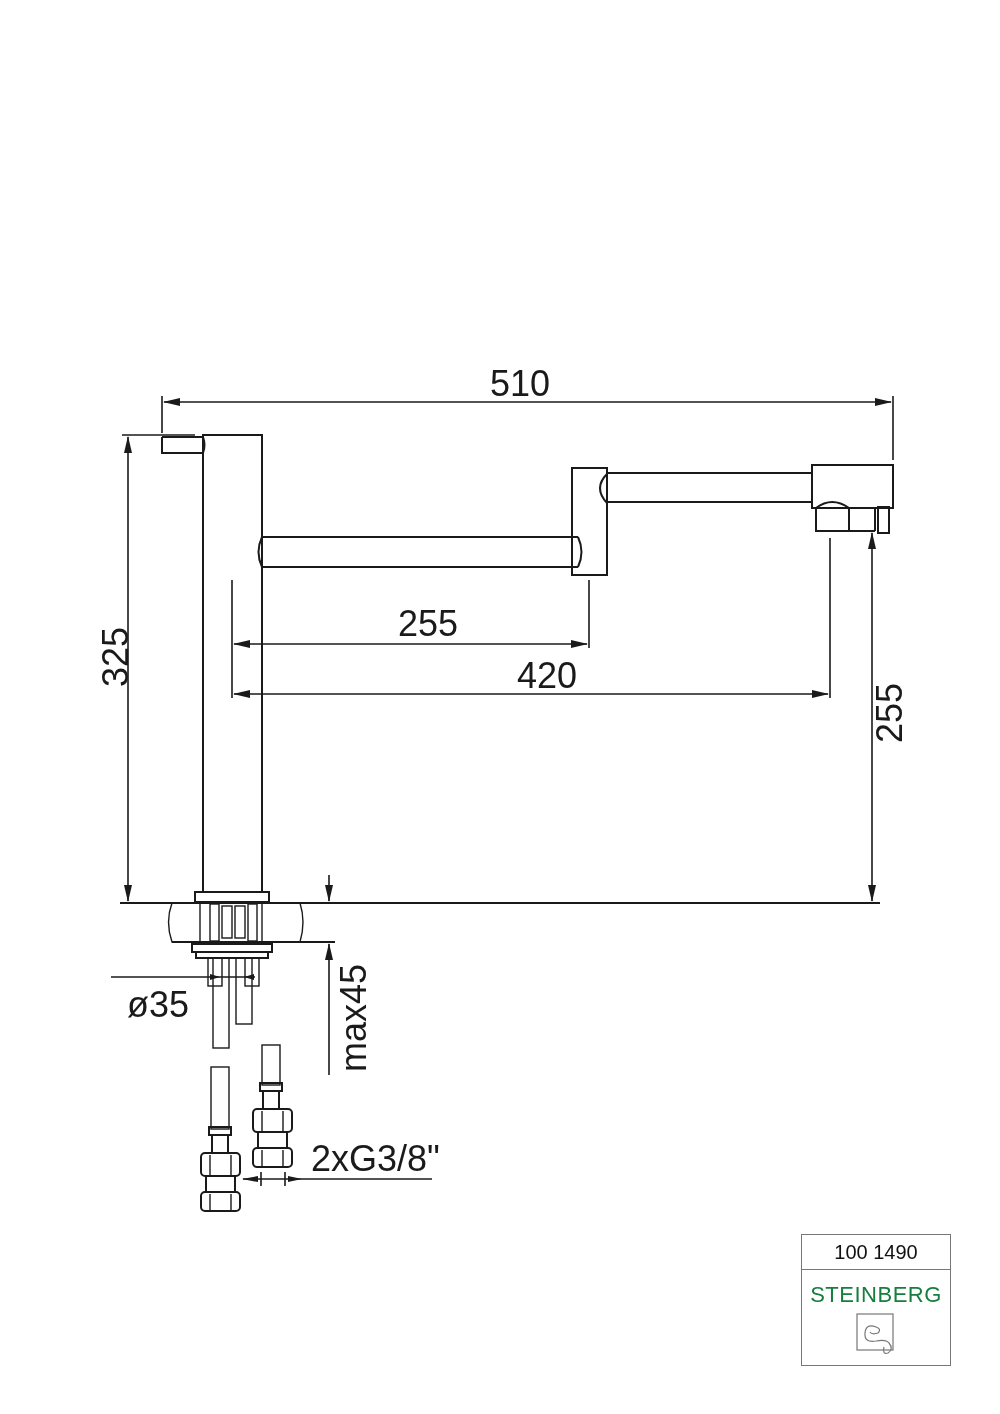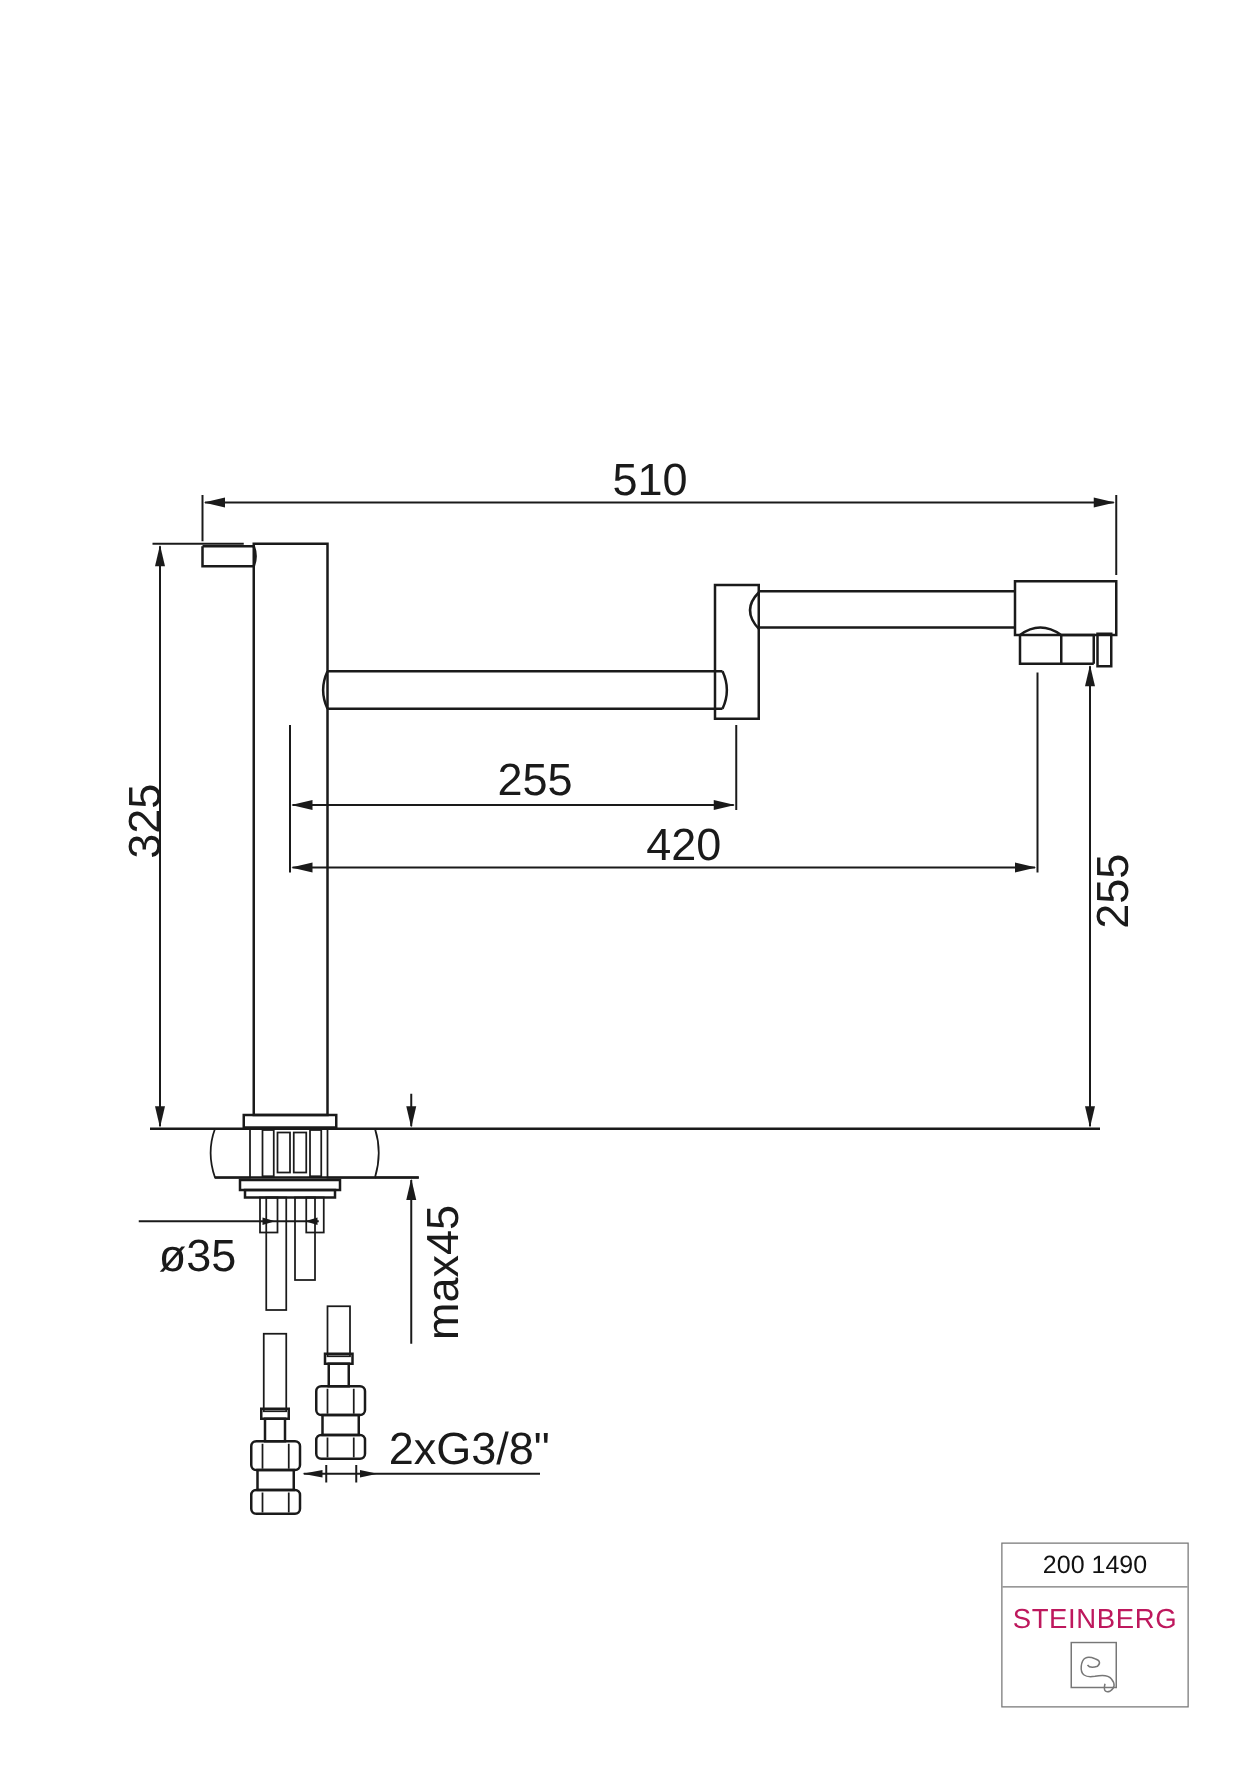--- a/index.html
+++ b/index.html
@@ -5,21 +5,21 @@
   html,body{margin:0;padding:0;background:#fff;}
   body{width:1000px;height:1414px;position:relative;overflow:hidden;font-family:"Liberation Sans",sans-serif;}
   svg{position:absolute;left:0;top:0;}
   .ln{stroke:#1a1a1a;stroke-width:2;fill:none;}
   .thin{stroke:#1a1a1a;stroke-width:1.4;fill:none;}
   .dim{stroke:#1a1a1a;stroke-width:1.6;fill:none;}
   .arr{fill:#1a1a1a;stroke:none;}
   .lbl{font-family:"Liberation Sans",sans-serif;font-size:36px;fill:#1a1a1a;}
   .tb{position:absolute;left:801px;top:1234px;width:150px;height:132px;border:1.5px solid #777;box-sizing:border-box;}
   .tb-code{height:34px;border-bottom:1.5px solid #777;display:flex;align-items:center;justify-content:center;font-size:20px;color:#111;}
-  .tb-brand{text-align:center;font-size:22px;letter-spacing:0.5px;color:#be185d;margin-top:12px;}
+  .tb-brand{text-align:center;font-size:22px;letter-spacing:0.5px;color:#15803d;margin-top:12px;}
   .tb-logo{position:absolute;left:54px;top:78px;}
 </style>
 </head>
 <body>
 
 <svg width="1000" height="1414" viewBox="0 0 1000 1414">
   <defs>
     <pattern id="braid" width="8" height="8" patternUnits="userSpaceOnUse">
       <path d="M0 4 L4 0 L8 4 M0 8 L4 4 L8 8" stroke="#1a1a1a" stroke-width="1.1" fill="none"></path>
     </pattern>
@@ -161,20 +161,20 @@
     <line class="dim" x1="243" y1="1179" x2="432" y2="1179"></line>
     <path class="arr" d="M242 1179 L258 1176 L258 1182 Z"></path>
     <path class="arr" d="M302 1179 L288 1176 L288 1182 Z"></path>
     <line class="dim" x1="261" y1="1172" x2="261" y2="1186"></line>
     <line class="dim" x1="285" y1="1172" x2="285" y2="1186"></line>
     <text class="lbl" x="311" y="1171">2xG3/8"</text>
   </g>
 </svg>
 
 <div class="tb">
-  <div class="tb-code">200 1490</div>
+  <div class="tb-code">100 1490</div>
   <div class="tb-brand">STEINBERG</div>
   <svg class="tb-logo" width="46" height="44" viewBox="0 0 46 44">
     <rect x="1" y="1" width="36" height="36" fill="none" stroke="#777" stroke-width="1.2"></rect>
     <path d="M20 14 Q10 10 9 20 Q8 30 20 28 Q30 26 33 30 Q38 36 32 40 Q26 42 28 34" fill="none" stroke="#777" stroke-width="1.2"></path>
     <path d="M20 14 Q26 16 22 20 Q16 22 14 19" fill="none" stroke="#777" stroke-width="1.2"></path>
   </svg>
 </div>
 
 </body></html>

